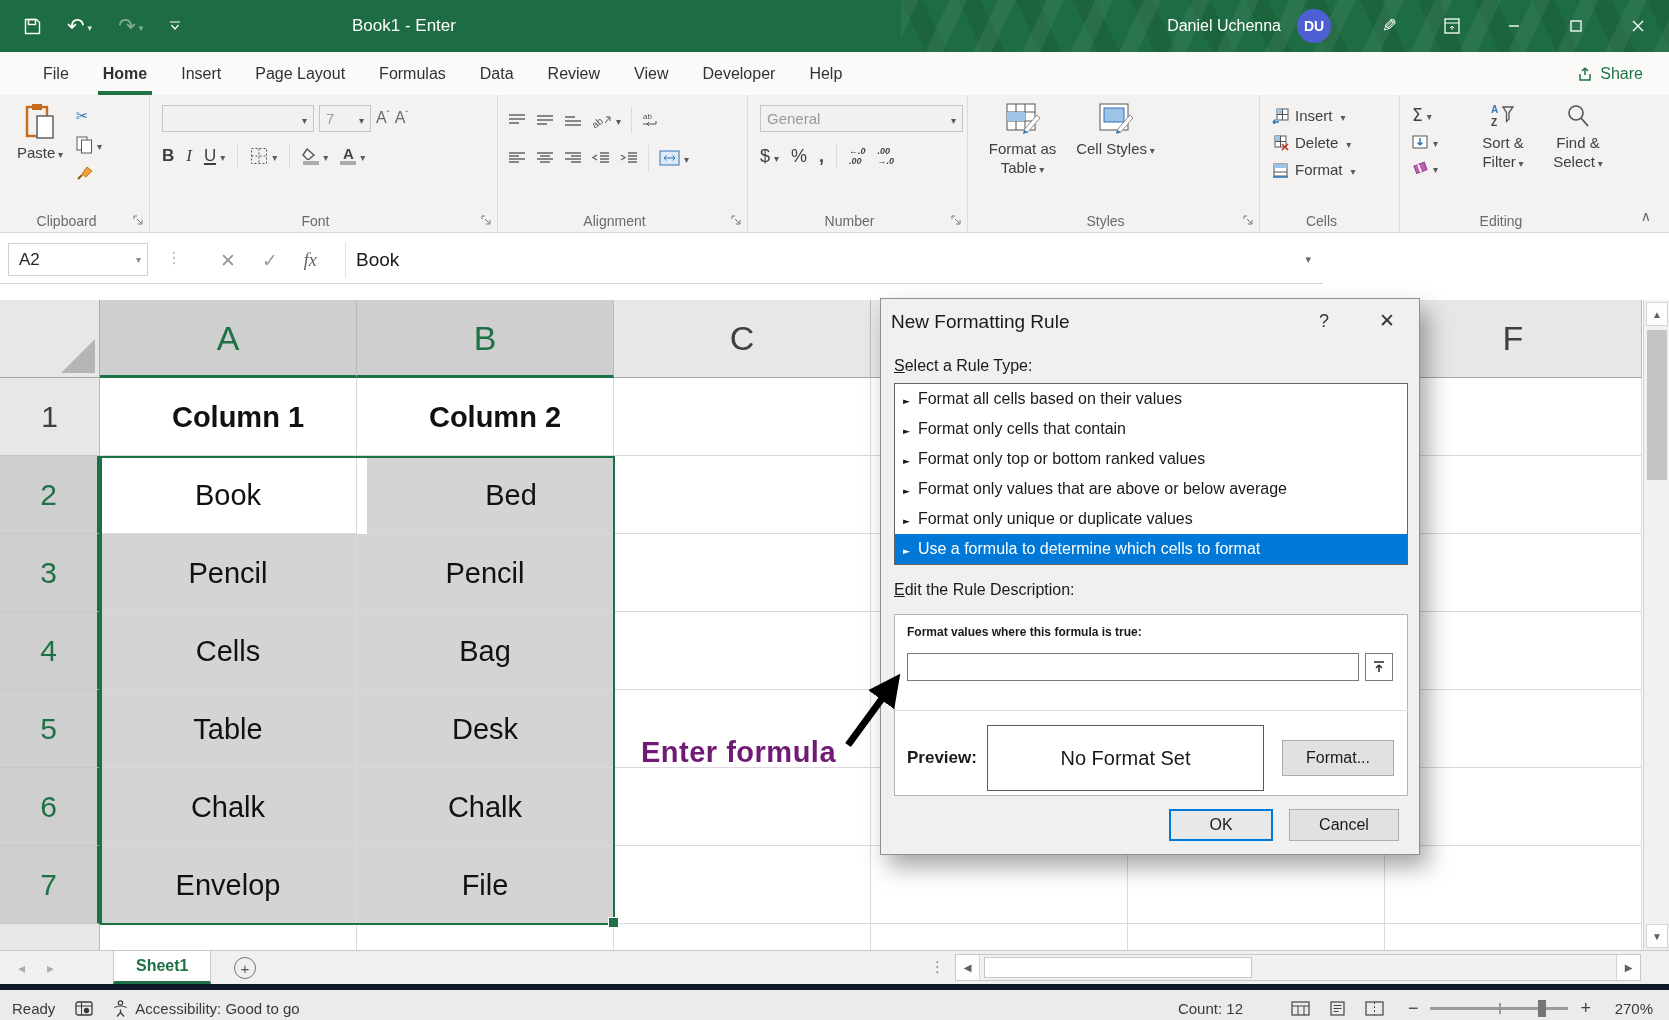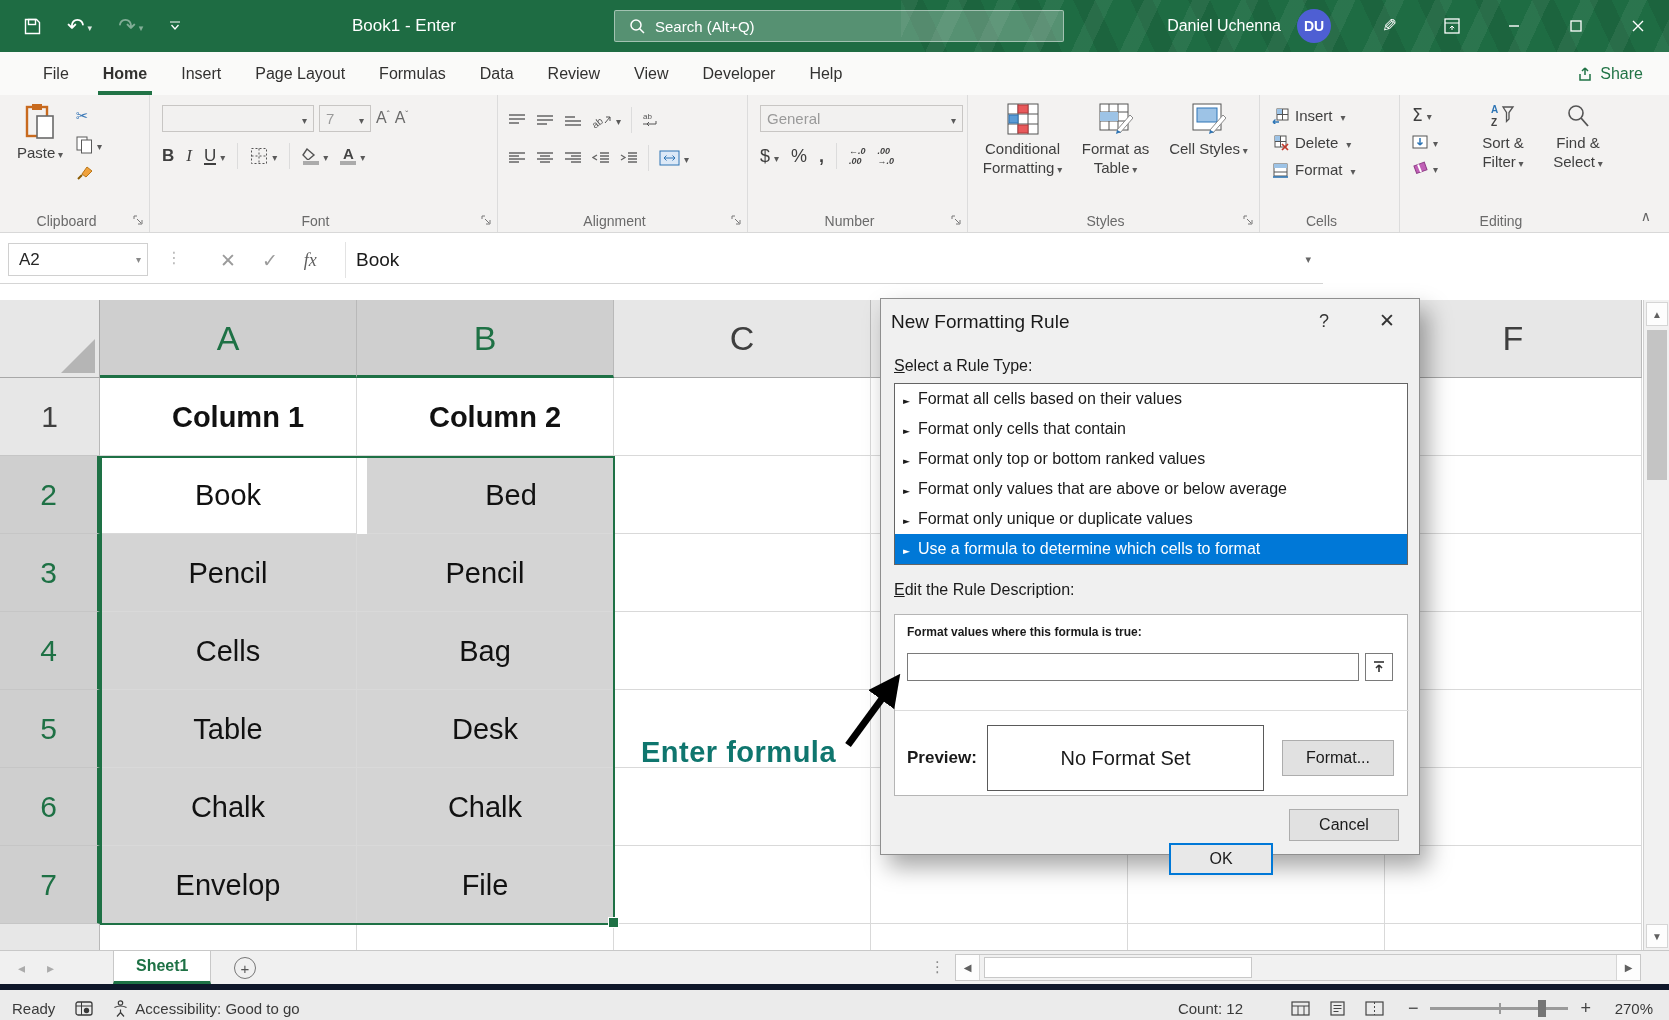--- a/index.html
+++ b/index.html
@@ -135,25 +135,25 @@
     font-size:16px; line-height:26px; padding-left:6px; }
   .ref-btn { position:absolute; left:470px; top:38px; width:28px; height:28px; background:#fff; border:1px solid #7A7A7A;
     display:flex; align-items:center; justify-content:center; }
   .dlg-div { position:absolute; left:0px; top:95px; width:514px; height:1px; background:#DCDCDC; }
   .dlg-prev-label { position:absolute; left:12px; top:133px; font-weight:bold; font-size:17px; }
   .prev-box { position:absolute; left:92px; top:110px; width:277px; height:66px; background:#fff; border:1px solid #5A5A5A;
     display:flex; align-items:center; justify-content:center; font-size:20px; }
   .fmt-btn { position:absolute; left:387px; top:125px; width:112px; height:36px; background:#E1E1E1; border:1px solid #ADADAD;
     display:flex; align-items:center; justify-content:center; font-size:16px; }
   .ok-btn { position:absolute; left:288px; top:510px; width:104px; height:32px; background:#E8E8E8; border:2px solid #0078D7;
-    display:flex; align-items:center; justify-content:center; font-size:16px;margin-top:34px; }
+    display:flex; align-items:center; justify-content:center; font-size:16px; }
   .cancel-btn { position:absolute; left:408px; top:510px; width:110px; height:32px; background:#E1E1E1; border:1px solid #ADADAD;
     display:flex; align-items:center; justify-content:center; font-size:16px; }
   
-  .annot-text { position:absolute; left:641px; top:736px; font-size:29px; font-weight:bold; color:#0f766e; z-index:50; letter-spacing:.5px; }
+  .annot-text { position:absolute; left:641px; top:736px; font-size:29px; font-weight:bold; color:#701a75; z-index:50; letter-spacing:.5px; }
   .annot-arrow { position:absolute; left:830px; top:648px; z-index:50; }
   
   .tabbar { position:absolute; left:0; top:950px; width:1669px; height:34px; background:#F0F0F0; border-top:1px solid #C8C8C8; }
   .nav-arrows { position:absolute; left:18px; top:0; height:34px; display:flex; align-items:center; gap:22px; color:#ABABAB; font-size:14px; }
   .sheettab { position:absolute; left:113px; top:0; height:33px; padding:0 22px; background:#fff;
     border-left:1px solid #C8C8C8; border-right:1px solid #C8C8C8; border-bottom:3px solid #1E7145;
     display:flex; align-items:center; color:#1E7145; font-weight:bold; font-size:16px; }
   .newsheet { position:absolute; left:234px; top:6px; width:22px; height:22px; border:1px solid #767676; border-radius:50%;
     color:#555; font-size:15px; display:flex; align-items:center; justify-content:center; }
   .tb-dots { position:absolute; left:930px; top:7px; color:#8a8a8a; font-size:15px; }
@@ -197,27 +197,20 @@
           <span class="dd-wf"></span>
         </span>
       <span class="qbtn">
         <svg width="12" height="10">
             <path d="M1 1h10" stroke="#fff"></path>
             <path d="M2.5 4l3.5 4 3.5-4" fill="none" stroke="#fff" stroke-width="1.3"></path>
           </svg>
       </span>
     </div>
     <div class="wintitle">Book1 - Enter</div>
-    <div class="searchbox">
-      <svg width="16" height="16">
-          <circle cx="7" cy="7" r="5" stroke="#fff" fill="none" stroke-width="1.5"></circle>
-          <path d="M10.5 10.5L15 15" stroke="#fff" stroke-width="1.5"></path>
-        </svg>
-      <span>Search (Alt+Q)</span>
-    </div>
     <div class="tb-right">
       <span class="username">Daniel Uchenna</span>
       <span class="avatar">DU</span>
       <span class="tb-ic">
           <span class="pen">✎</span>
         </span>
       <span class="tb-ic">
         <svg width="16" height="16">
             <rect x="1" y="1" width="14" height="14" fill="none" stroke="#fff" stroke-width="1.3"></rect>
             <path d="M1 5h14" stroke="#fff"></path>
@@ -433,30 +426,20 @@
           </span>
       </div>
       <div class="glabel">Number</div>
       <svg class="launch" width="11" height="11">
           <path d="M1 1h3M1 1v3M4 4l4 4M9 5v4H5" stroke="#767676" fill="none"></path>
         </svg>
     </div>
 
     <div class="rgroup" style="width:292px;">
       <div class="styles-row">
-        <div class="bigbtn">
-          <svg width="32" height="32">
-            <rect x="1" y="1" width="30" height="30" fill="#fff" stroke="#555"></rect>
-            <path d="M11 1v30M21 1v30M1 11h30M1 21h30" stroke="#555"></path>
-            <rect x="11" y="2" width="10" height="8" fill="#E8595B" stroke="#B33A3C"></rect>
-            <rect x="2" y="12" width="9" height="8" fill="#5B9BD5" stroke="#2E75B5"></rect>
-            <rect x="11" y="22" width="10" height="8" fill="#E8595B" stroke="#B33A3C"></rect>
-          </svg>
-          <span class="biglabel">Conditional Formatting</span>
-        </div>
         <div class="bigbtn">
           <svg width="34" height="32">
             <rect x="1" y="1" width="28" height="26" fill="#fff" stroke="#555"></rect>
             <path d="M1 9h28M1 18h28M10 1v26M19 1v26" stroke="#555"></path>
             <rect x="1" y="9" width="18" height="9" fill="#9DC3E6"></rect>
             <path d="M18 27L31 12l3 3-13 15z" fill="#fff" stroke="#8a8a8a"></path>
             <path d="M18 27l4 2-5 2z" fill="#2E75B5"></path>
           </svg>
           <span class="biglabel">Format as Table</span>
         </div>

